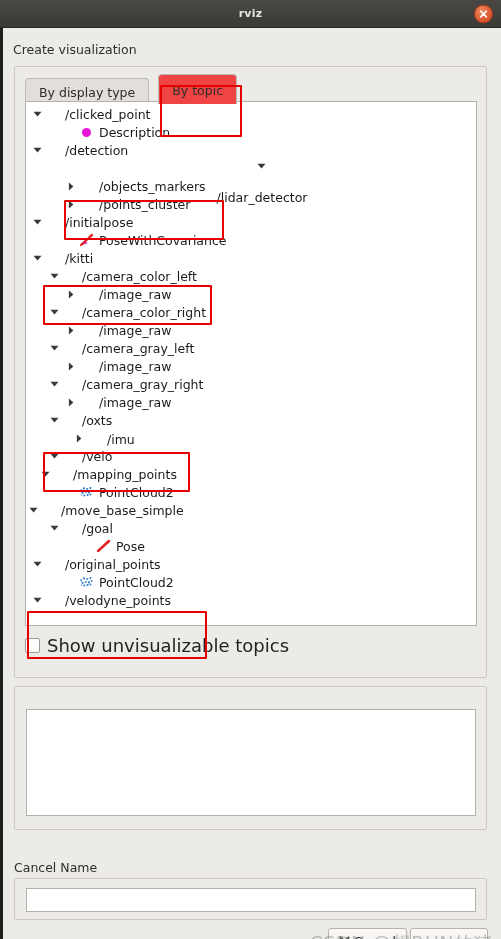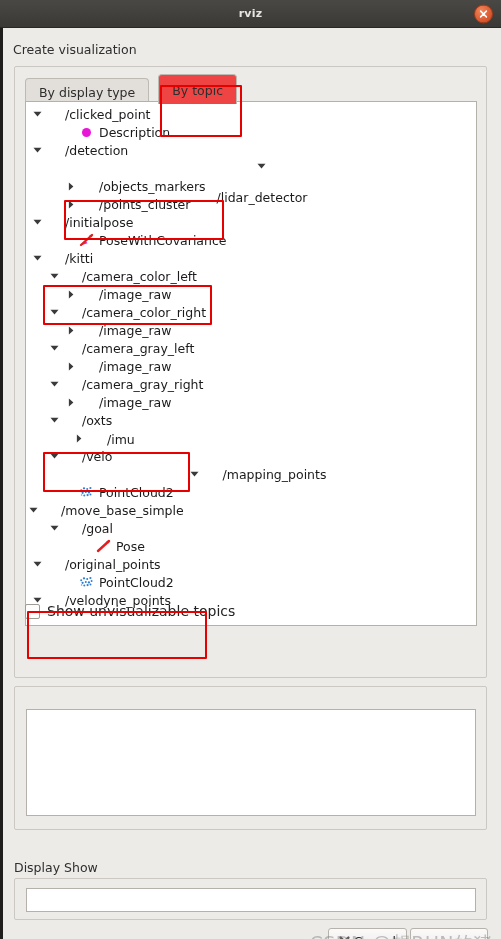--- a/index.html
+++ b/index.html
@@ -157,23 +157,23 @@
     position: absolute;
     border: 2.4px solid #e60000;
     border-radius: 1px;
     pointer-events: none;
     z-index: 20;
   }
 
   
   .checkrow {
     position: absolute;
-    left: 10px; top: 536px;
+    left: 10px; top: 568px;
     display: flex; align-items: center;
-    font-size: 14px; color: #232323;
+    font-size: 18px; color: #232323;
     cursor: pointer;
   }
   .checkbox {
     width: 13px; height: 13px;
     background: #fdfdfd;
     border: 1px solid #9e9a94;
     border-radius: 2px;
     margin-right: 7px;
     flex: 0 0 13px;
   }
@@ -458,21 +458,21 @@
           </div>
           <div class="row" style="padding-left: 21px;">
             <span class="arrow">
               <svg width="9" height="6" viewBox="0 0 9 6">
                 <path d="M0.5 0.8 L8.5 0.8 L4.5 5.4 Z" fill="#3a3a3a"></path>
               </svg>
             </span>
             <span class="icon-slot"></span>
             <span class="lbl">/velo</span>
           </div>
-          <div class="row" style="padding-left: 12px; justify-content: center;">
+          <div class="row" style="padding-left: 12px;">
             <span class="arrow">
               <svg width="9" height="6" viewBox="0 0 9 6">
                 <path d="M0.5 0.8 L8.5 0.8 L4.5 5.4 Z" fill="#3a3a3a"></path>
               </svg>
             </span>
             <span class="icon-slot"></span>
             <span class="lbl">/mapping_points</span>
           </div>
           <div class="row" style="padding-left: 38px;">
             <span class="arrow none"></span>
@@ -571,21 +571,21 @@
       <span class="checkbox"></span>
       <span>Show unvisualizable topics</span>
     </div>
   </div>
 
   <div class="section-label" id="desc-label">Description:</div>
   <div class="descgroup">
     <div class="desc-box"></div>
   </div>
 
-  <div class="section-label" id="dispname-label">Display Show</div>
+  <div class="section-label" id="dispname-label">Cancel Name</div>
   <div class="namegroup">
     <input class="name-input" type="text" placeholder="" style="">
   </div>
 
   <div class="btnrow" id="btnrow">
       <button class="btn">
         <span>
           <svg class="btn-x" width="11" height="11" viewBox="0 0 11 11">
             <path d="M1.6 1.6 L9.4 9.4 M9.4 1.6 L1.6 9.4" stroke="#5c5a57" stroke-width="2.4" stroke-linecap="round"></path>
           </svg>

